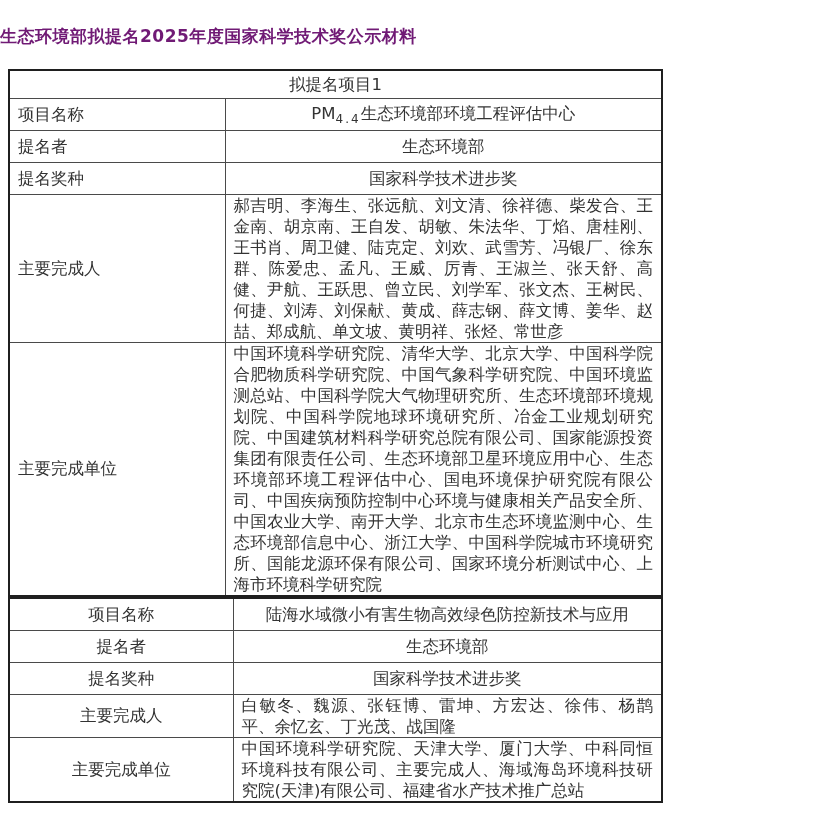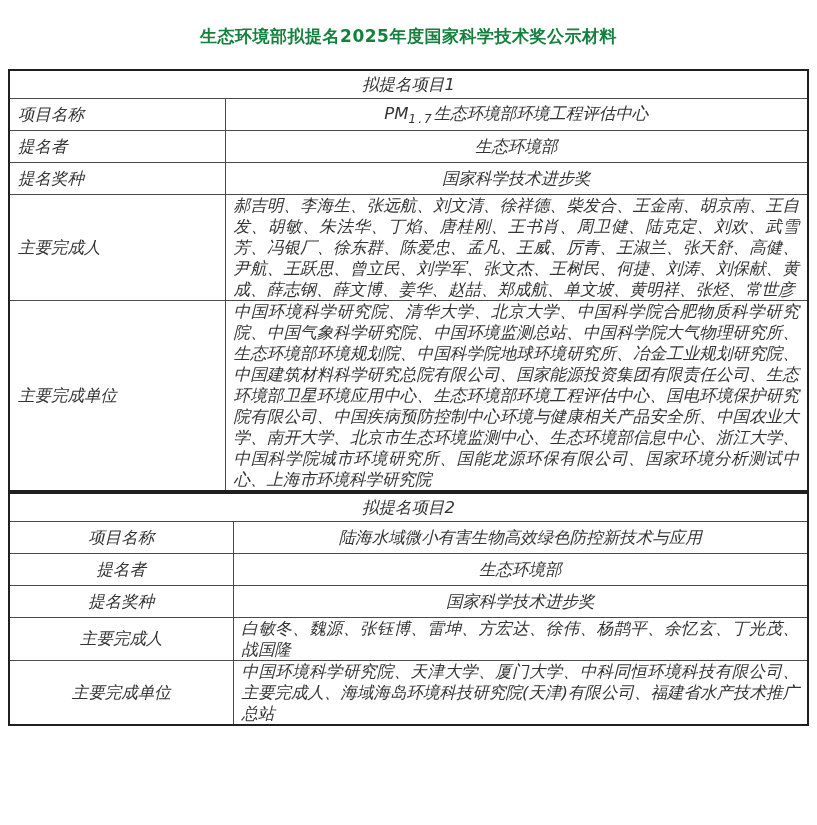--- a/index.html
+++ b/index.html
@@ -11,36 +11,34 @@
     width: 817px;
     height: 825px;
     font-family: "DejaVu Sans", "Liberation Sans", sans-serif;
     color: #333333;
     overflow: hidden;
   }
   .page-title {
     margin: 25px 0 0 0;
     font-size: 17px;
     font-weight: bold;
-    text-align: center;
     letter-spacing: 0.5px;
-    color: #15803d;
+    color: #701a75;
   }
   .tables-wrap {
     margin: 21px 0 0 8px;
     width: 801px;
   }
   table.project-table {
     border-collapse: collapse;
     table-layout: fixed;
-    width: 801px;
+    width: 655px;
     font-size: 16.5px;
     color: #333333;
     border: 2px solid #1f1f1f;
-    font-style: italic;
   }
   table.project-table td,
   table.project-table th {
     border: 1px solid #4a4a4a;
     padding: 0 8px;
     font-weight: normal;
     vertical-align: middle;
     word-break: break-all;
   }
   th.table-header-cell {
@@ -81,21 +79,21 @@
     <colgroup>
         <col class="c1">
         <col class="c2">
       </colgroup>
     <tbody>
         <tr>
       <th class="table-header-cell" colspan="2">拟提名项目1</th>
     </tr>
     <tr>
       <td class="label-cell">项目名称</td>
-      <td class="value-center"><span>PM</span><sub class="pm-sub">1.7</sub><span>生态环境部环境工程评估中心</span></td>
+      <td class="value-center"><span>PM</span><sub class="pm-sub">4.4</sub><span>生态环境部环境工程评估中心</span></td>
     </tr>
     <tr>
       <td class="label-cell">提名者</td>
       <td class="value-center">生态环境部</td>
     </tr>
     <tr>
       <td class="label-cell">提名奖种</td>
       <td class="value-center">国家科学技术进步奖</td>
     </tr>
     <tr>
@@ -108,23 +106,20 @@
     </tr>
   </tbody>
     </table>
 
   <table class="project-table t2">
     <colgroup>
         <col class="c1">
         <col class="c2">
       </colgroup>
     <tbody>
-        <tr>
-      <th class="table-header-cell" colspan="2">拟提名项目2</th>
-    </tr>
     <tr>
       <td class="label-cell">项目名称</td>
       <td class="value-center">陆海水域微小有害生物高效绿色防控新技术与应用</td>
     </tr>
     <tr>
       <td class="label-cell">提名者</td>
       <td class="value-center">生态环境部</td>
     </tr>
     <tr>
       <td class="label-cell">提名奖种</td>

